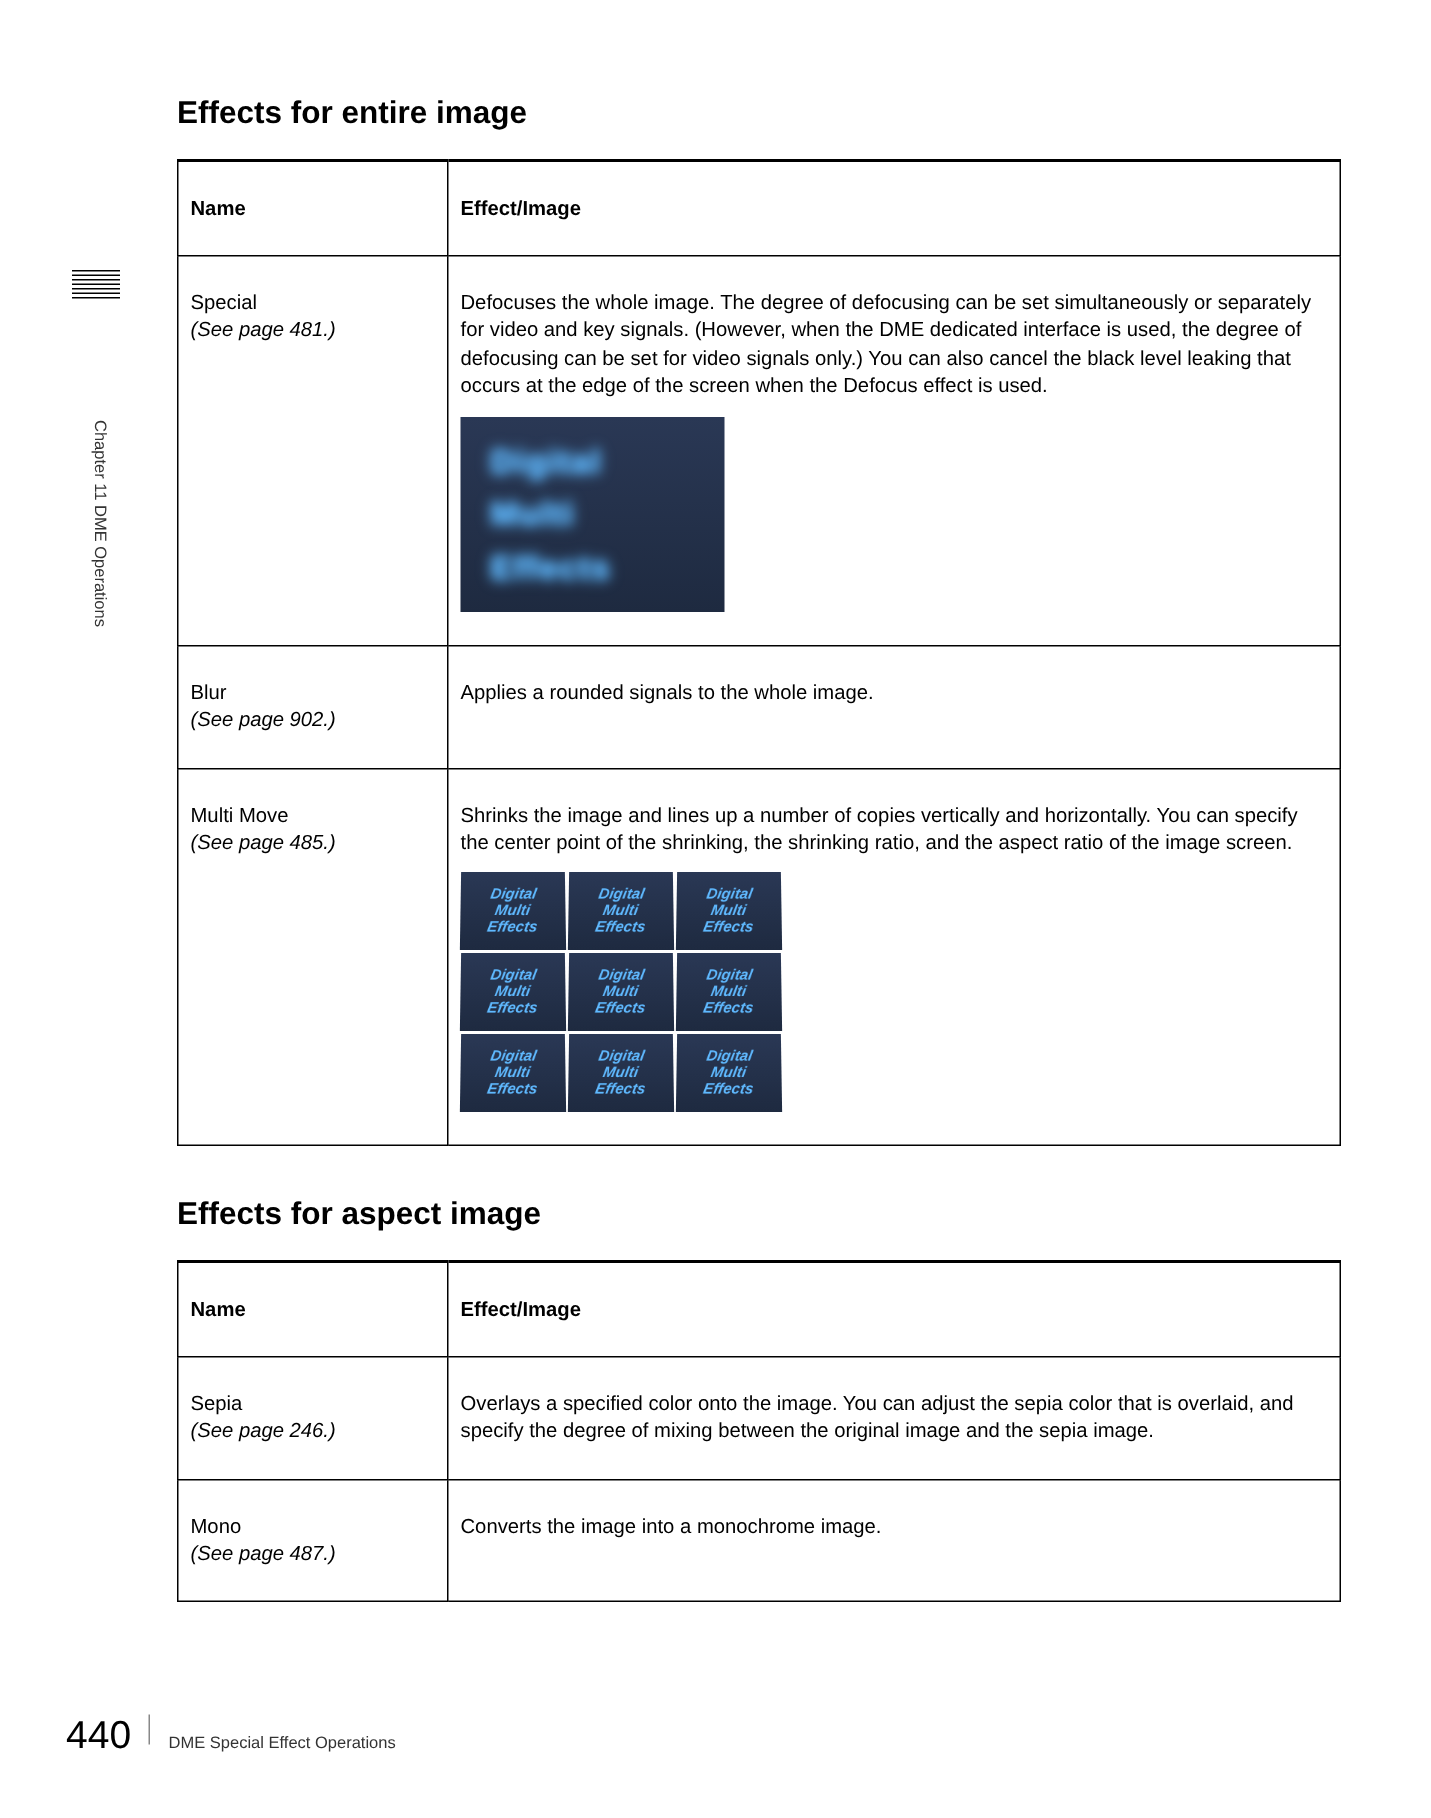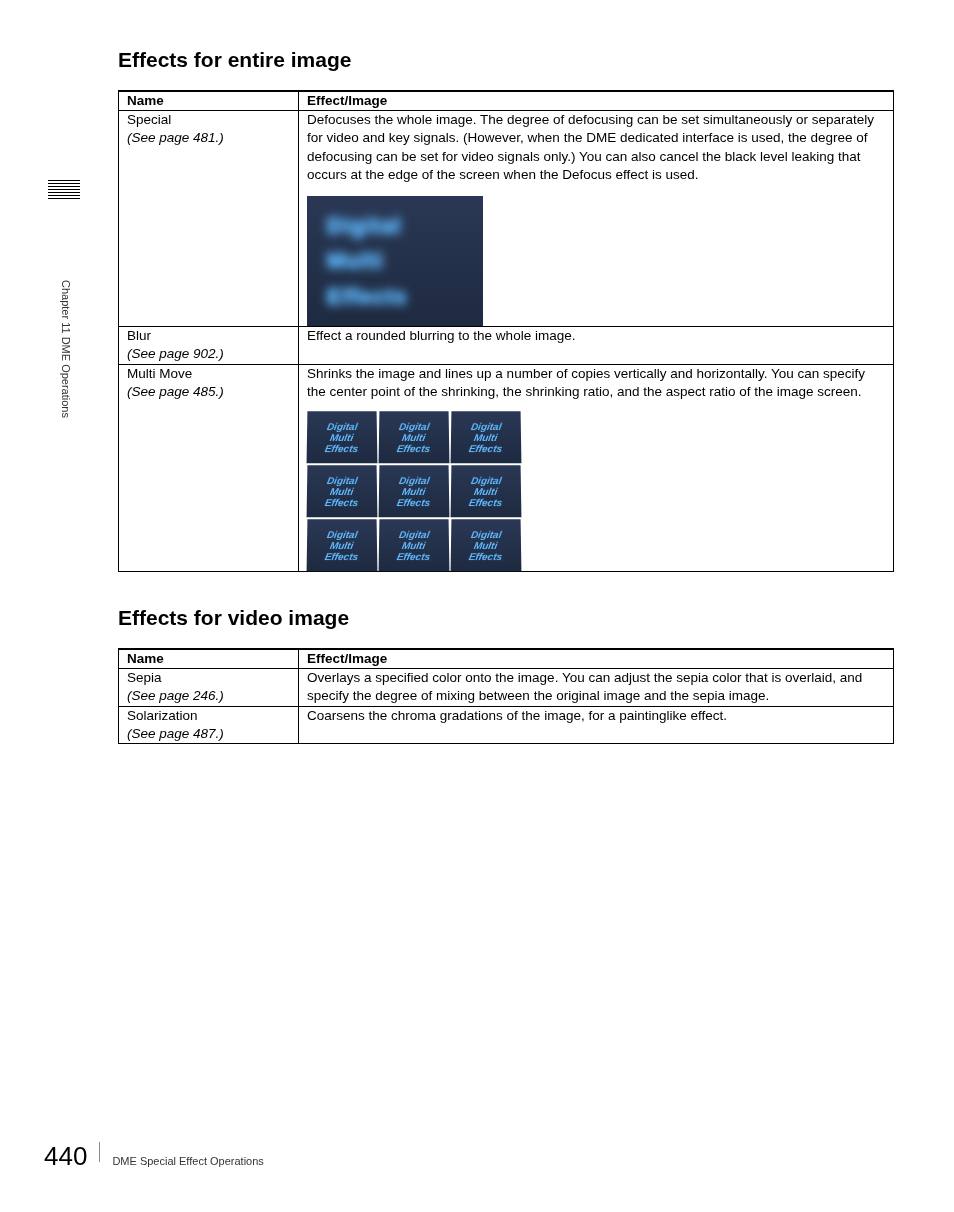--- a/index.html
+++ b/index.html
@@ -29,36 +29,37 @@
   }
   .sidebar-lines div {
     width: 32px;
     height: 1px;
     background: #000;
   }
   .content {
     margin-left: 118px;
     margin-right: 60px;
     padding-top: 48px;
+    margin-top: 16px;
   }
   .section-heading {
     font-size: 21px;
     font-weight: bold;
     margin-bottom: 18px;
   }
   table.effects {
     width: 100%;
     border-collapse: collapse;
     margin-bottom: 34px;
   }
   table.effects th, table.effects td {
     border: 1px solid #000;
     text-align: left;
     vertical-align: top;
-    padding: 0 8px;
+    padding: 22px 8px;
     font-size: 13.5px;
     line-height: 1.35;
   }
   table.effects th {
     font-weight: bold;
   }
   table.effects th.thead-border {
     border-top: 2px solid #000;
   }
   .name-col { width: 180px; }
@@ -169,21 +170,21 @@
             <span>Multi</span>
             <span>Effects</span>
           </div>
         </td>
       </tr>
       <tr>
         <td>
           <span>Blur</span><br>
           <span class="italic">(See page 902.)</span>
         </td>
-        <td>Effect a rounded blurring to the whole image.</td>
+        <td>Applies a rounded signals to the whole image.</td>
       </tr>
       <tr>
         <td>
           <span>Multi Move</span><br>
           <span class="italic">(See page 485.)</span>
         </td>
         <td class="img-cell">
           <div>Shrinks the image and lines up a number of copies vertically and horizontally. You can specify the center point of the shrinking, the shrinking ratio, and the aspect ratio of the image screen.</div>
           <div style="height:10px;"></div>
           <div class="multimove-grid">
@@ -231,43 +232,43 @@
                 <span>Digital</span>
                 <span>Multi</span>
                 <span>Effects</span>
               </div>
           </div>
         </td>
       </tr>
     </tbody>
   </table>
 
-  <h2 class="section-heading">Effects for video image</h2>
+  <h2 class="section-heading">Effects for aspect image</h2>
 
   <table class="effects">
     <thead>
       <tr>
         <th class="name-col thead-border">Name</th>
         <th class="thead-border">Effect/Image</th>
       </tr>
     </thead>
     <tbody>
       <tr>
         <td>
           <span>Sepia</span><br>
           <span class="italic">(See page 246.)</span>
         </td>
         <td>Overlays a specified color onto the image. You can adjust the sepia color that is overlaid, and specify the degree of mixing between the original image and the sepia image.</td>
       </tr>
       <tr>
         <td>
-          <span>Solarization</span><br>
+          <span>Mono</span><br>
           <span class="italic">(See page 487.)</span>
         </td>
-        <td>Coarsens the chroma gradations of the image, for a paintinglike effect.</td>
+        <td>Converts the image into a monochrome image.</td>
       </tr>
     </tbody>
   </table>
 
 </div>
 
 <div class="page-footer">
   <span class="page-number">440</span>
   <span class="footer-divider"></span>
   <span class="footer-text">DME Special Effect Operations</span>

